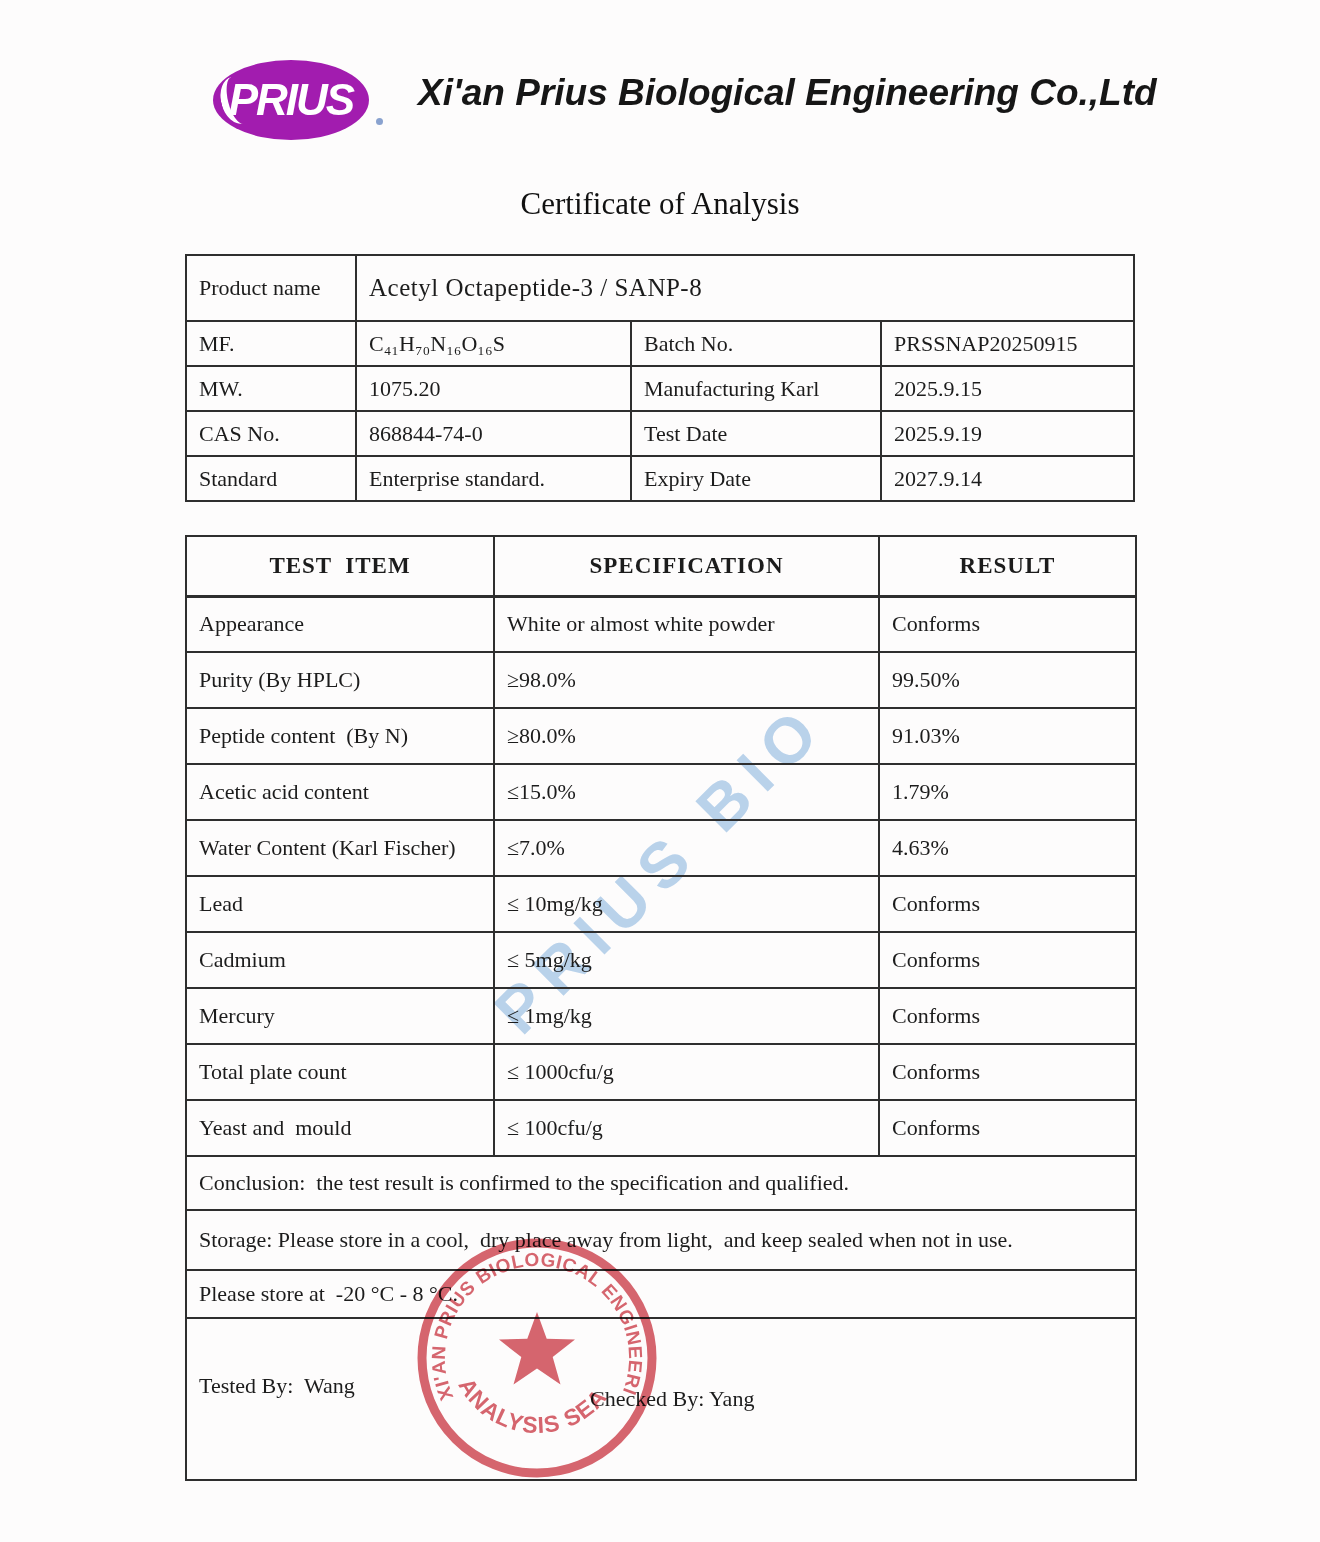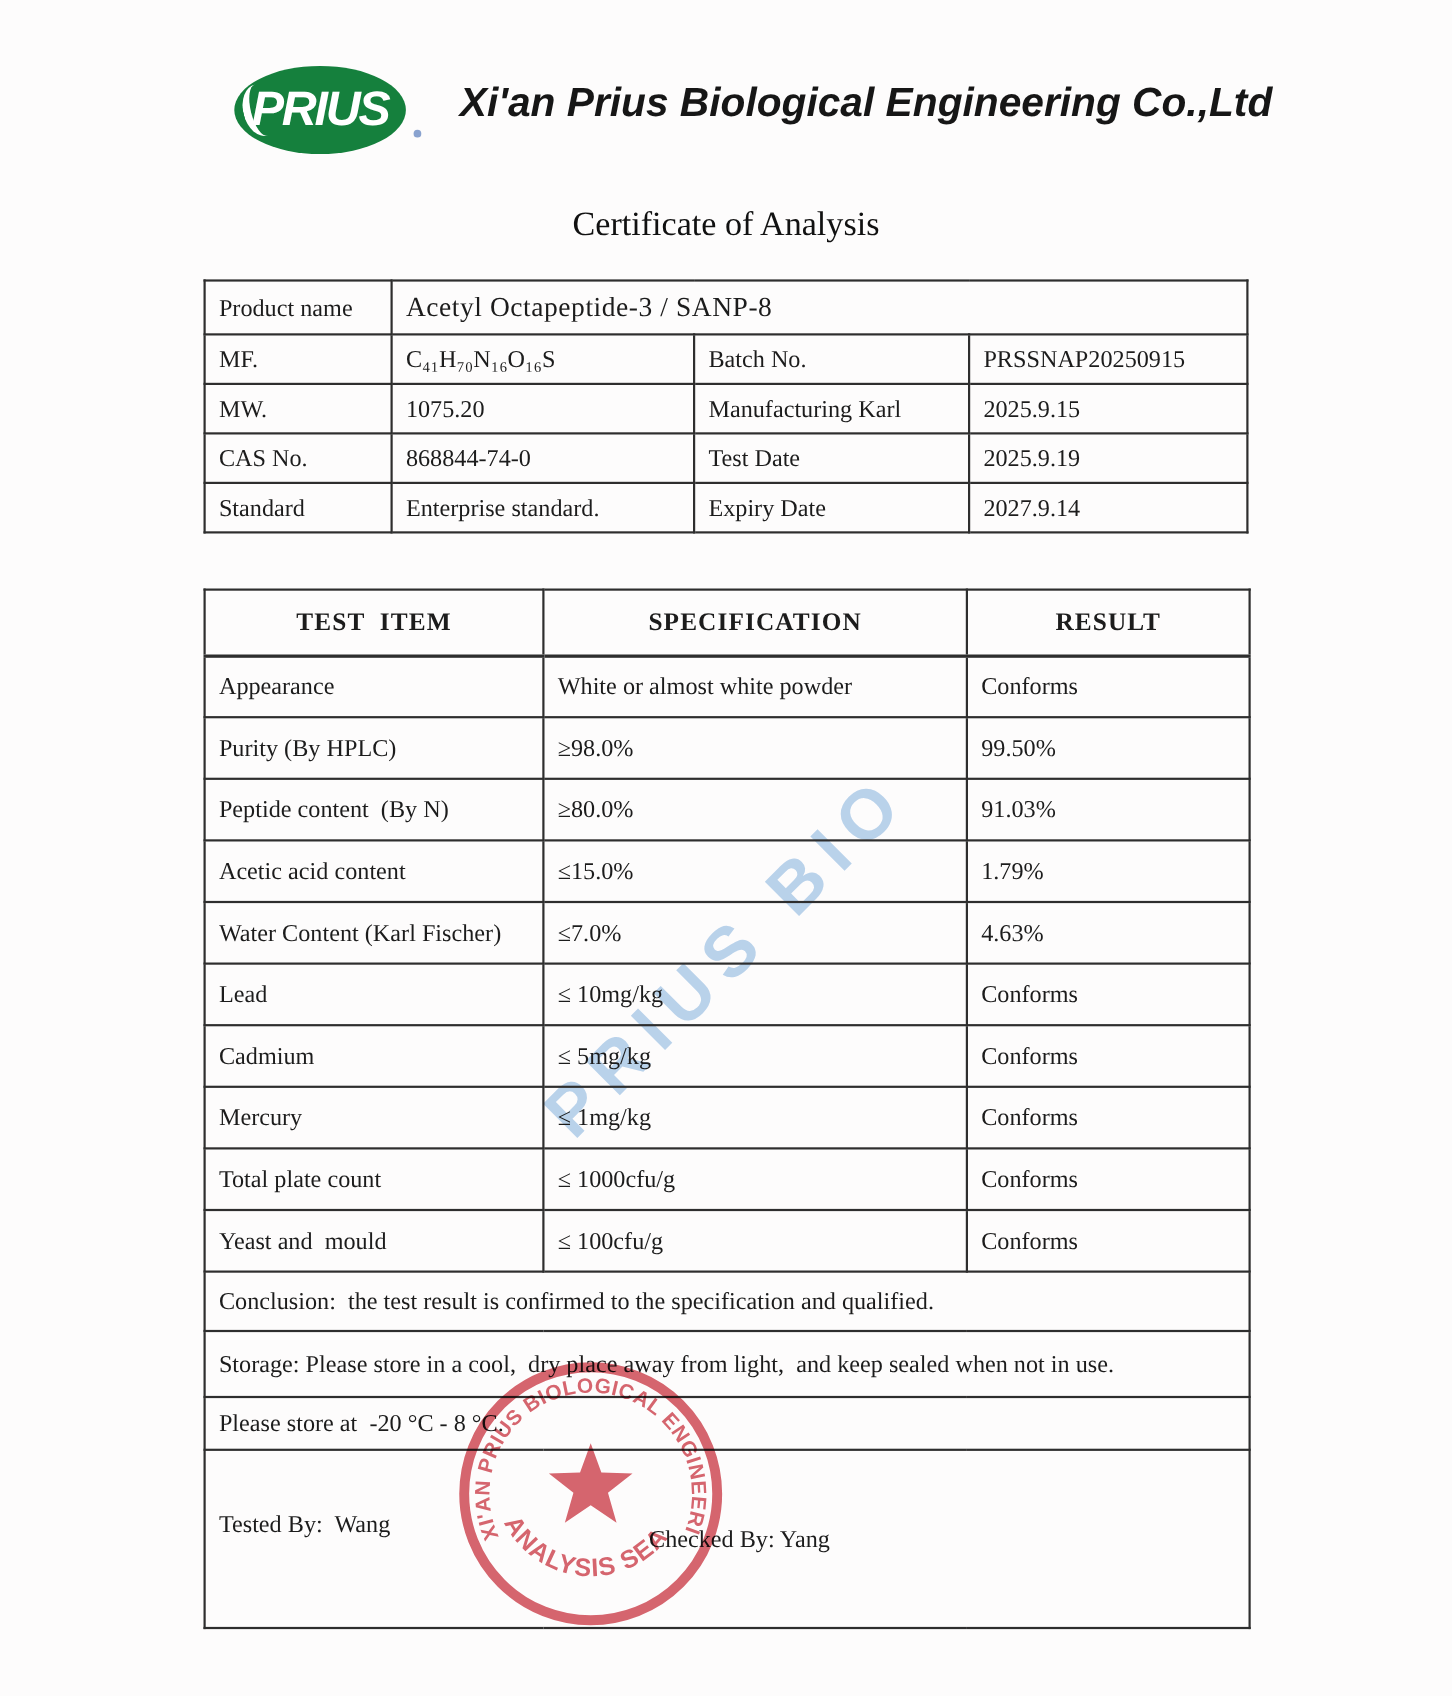--- a/index.html
+++ b/index.html
@@ -43,21 +43,21 @@
   
   table{border-collapse:collapse;table-layout:fixed;background:transparent;position:absolute;z-index:2;}
   td,th{
     border:2px solid #2e2e2e;
     padding:2px 4px 2px 12px;
     font-size:22px;vertical-align:middle;text-align:left;
     white-space:pre-wrap;overflow:hidden;
   }
   .t1{left:185px;top:254px;width:948px;}
   .t1 tr{height:45px;}
-  .t1 tr:first-child{height:49px;}
+  .t1 tr:first-child{height:66px;}
   .t1 .product-value{font-size:25px;letter-spacing:.5px;}
   .mf-formula{font-family:"Liberation Serif","DejaVu Sans",serif;}
   .t2{left:185px;top:535px;width:950px;}
   .t2 tr.data{height:56px;}
   .t2 tr.head{height:60px;}
   .t2 th{
     text-align:center;font-weight:bold;font-size:23px;
     letter-spacing:1px;border-bottom:3px solid #2e2e2e;padding-left:4px;
   }
   .t2 tr.row-conclusion{height:54px;margin-top:24px;}
@@ -82,21 +82,21 @@
     z-index:3;opacity:.78;mix-blend-mode:multiply;
   }
 </style>
 </head>
 <body>
 
 <div class="page">
 
   <div class="watermark" style="color: rgb(174, 203, 232);">PRIUS  BIO</div>
 
-  <div class="logo" style="background: #15803d;">
+  <div class="logo" style="background: #a21caf;">
     <span class="logo-crescent"></span>
     <span>PRIUS</span>
   </div>
   <div class="logo-dot" style="background: rgb(42, 88, 169);"></div>
   <div class="company-name">Xi'an Prius Biological Engineering Co.,Ltd</div>
   <div class="doc-title">Certificate of Analysis</div>
 
   <table class="t1">
     <colgroup>
         <col style="width:170px">

